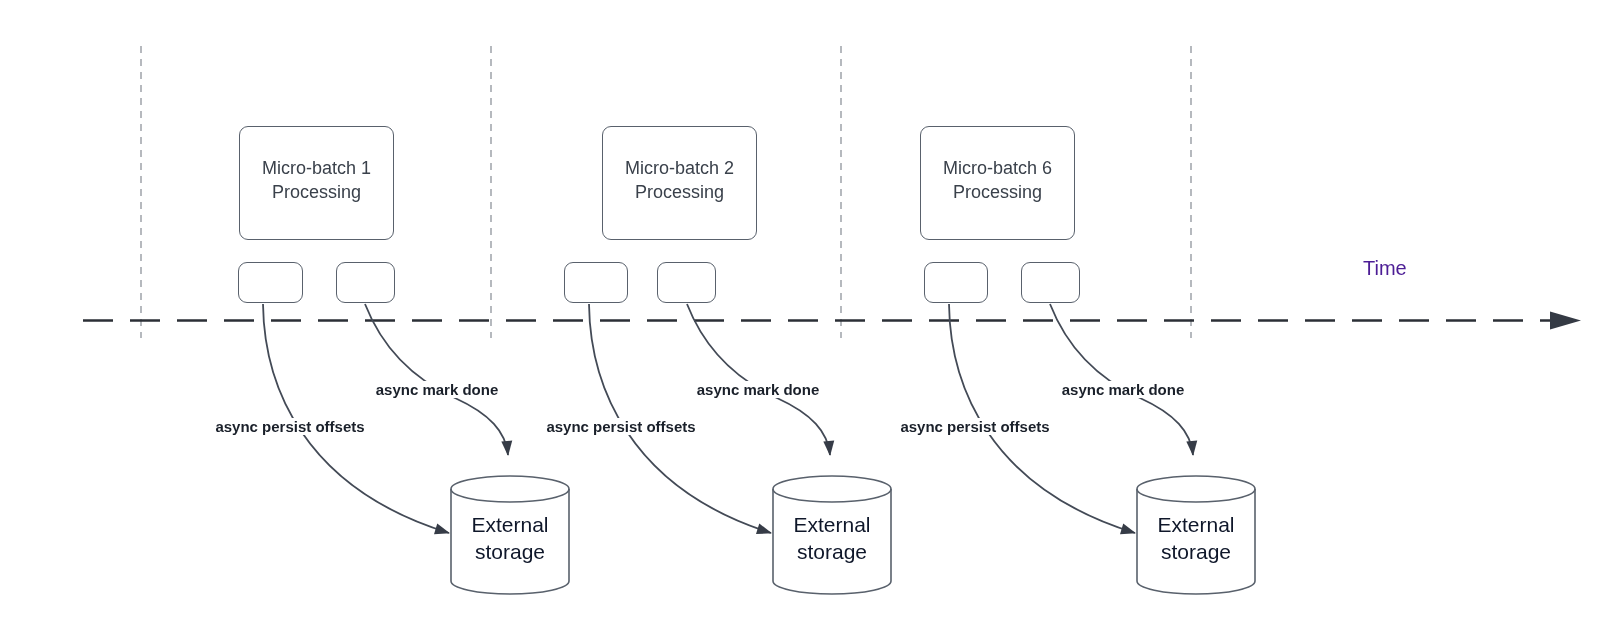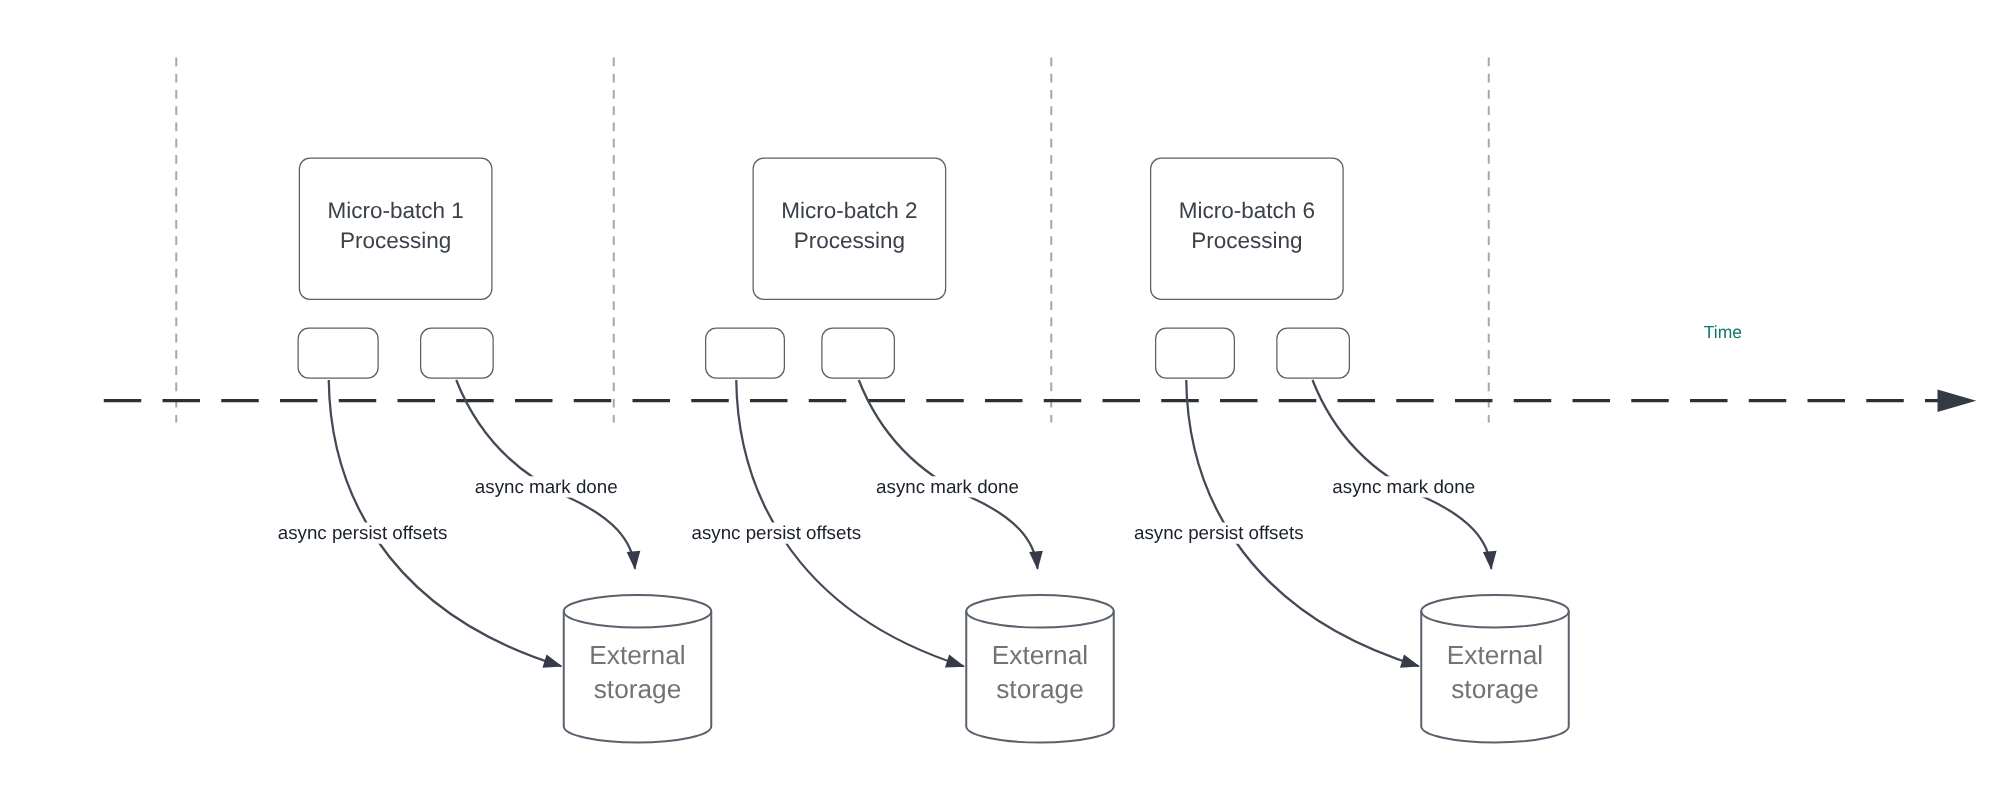--- a/index.html
+++ b/index.html
@@ -44,41 +44,41 @@
   .task-box {
     border: 1.6px solid #59616c;
     border-radius: 9px;
     background: #ffffff;
     z-index: 2;
   }
   .arrow-label {
     position: absolute;
     transform: translateX(-50%);
     font-size: 15px;
-    font-weight: normal;
+    font-weight: bold;
     color: #1a202a;
     background: #ffffff;
     padding: 0 3px;
     white-space: nowrap;
     z-index: 3;
   }
   .storage-label {
     position: absolute;
     transform: translateX(-50%);
     width: 120px;
     text-align: center;
     font-size: 21px;
     line-height: 27px;
-    color: #737373;
+    color: #0f172a;
     z-index: 3;
   }
   .time-label {
     position: absolute;
-    font-size: 14px;
-    color: #0f766e;
+    font-size: 20px;
+    color: #4c1d95;
     white-space: nowrap;
     z-index: 3;
   }
 </style>
 </head>
 <body>
 
 <div class="canvas">
 
   <svg class="layer" viewBox="0 0 1600 642">

